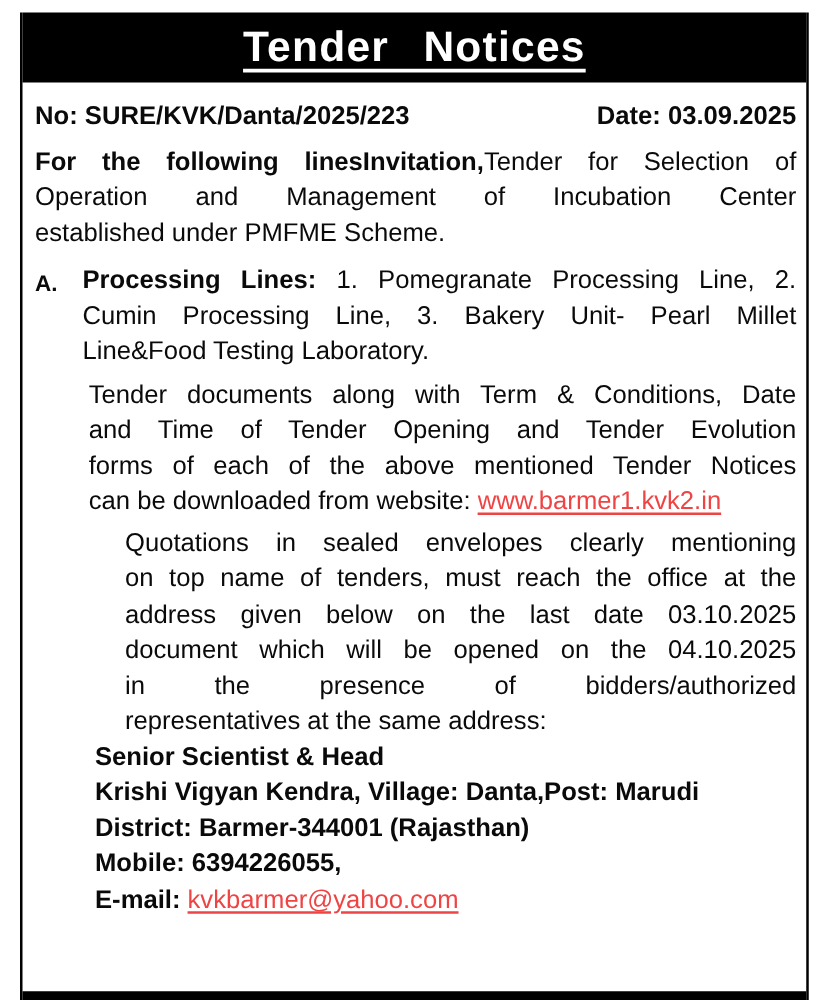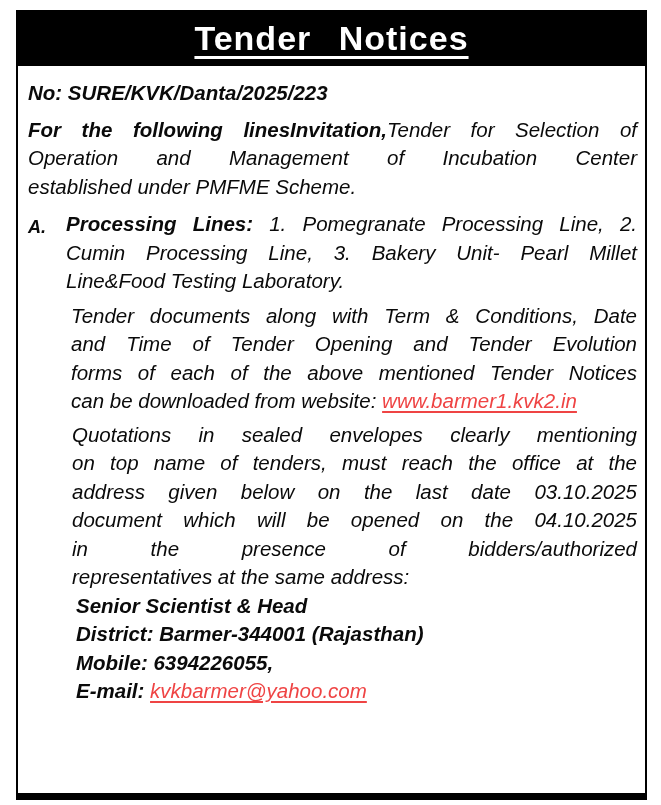--- a/index.html
+++ b/index.html
@@ -30,35 +30,34 @@
     letter-spacing: 1px; word-spacing: 0.5em;
     text-decoration: underline;
     text-decoration-thickness: 3px;
     text-underline-offset: 6px;
   }
   .content {
     flex: 1 1 auto;
     padding: 13px 8px 0 10px;
     font-size: 20.5px;
     line-height: 28.5px;
-    font-style: italic;
   }
   .refline {
     display: flex; justify-content: space-between;
     font-weight: bold;
     margin-bottom: 8px;
   }
   .jline { text-align: justify; text-align-last: justify; text-justify: inter-word; }
   .lline { text-align: left; }
   .para-intro { margin-bottom: 9px; }
   .item { display: flex; margin-bottom: 6px; }
   .marker { flex: 0 0 38px; width: 38px; font-weight: bold; font-size: 18px; padding-top: 3px; }
   .itext { flex: 1 1 auto; min-width: 0; }
   .para-docs { margin-left: 43px; margin-bottom: 5px; }
-  .para-quote { margin-left: 44px; }
+  .para-quote { margin-left: 72px; }
   .contact { margin-left: 48px; font-weight: bold; }
   .link {
     color: #ef4444;
     text-decoration: underline;
     text-underline-offset: 3px;
     cursor: pointer;
   }
   .plainweight { font-weight: normal; }
   .footbar { flex: 0 0 7px; height: 7px; background: #000; }
   b { font-weight: bold; }
@@ -70,20 +69,21 @@
   <div class="frame">
 
     <div class="titlebar">
       <span class="title">Tender Notices</span>
     </div>
 
     <div class="content">
 
       <div class="refline">
         <span>No: SURE/KVK/Danta/2025/223</span>
+        <span>Date: 03.09.2025</span>
       </div>
 
       <div class="para-intro">
         <div class="jline"><b>For the following linesInvitation,</b><span>Tender for Selection of</span></div>
         <div class="jline">Operation and Management of Incubation Center</div>
         <div class="lline">established under PMFME Scheme.</div>
       </div>
 
       <div class="item">
         <span class="marker">A.</span>
@@ -105,20 +105,21 @@
         <div class="jline">Quotations in sealed envelopes clearly mentioning</div>
         <div class="jline">on top name of tenders, must reach the office at the</div>
         <div class="jline">address given below on the last date 03.10.2025</div>
         <div class="jline">document which will be opened on the 04.10.2025</div>
         <div class="jline">in the presence of bidders/authorized</div>
         <div class="lline">representatives at the same address:</div>
       </div>
 
       <div class="contact">
         <div class="lline">Senior Scientist &amp; Head</div>
+        <div class="lline">Krishi Vigyan Kendra, Village: Danta,Post: Marudi</div>
         <div class="lline">District: Barmer-344001 (Rajasthan)</div>
         <div class="lline">Mobile: 6394226055,</div>
         <div class="lline"><b>E-mail: </b><a class="link plainweight">kvkbarmer@yahoo.com</a></div>
       </div>
 
     </div>
 
     <div class="footbar"></div>
   </div>
 </div>

